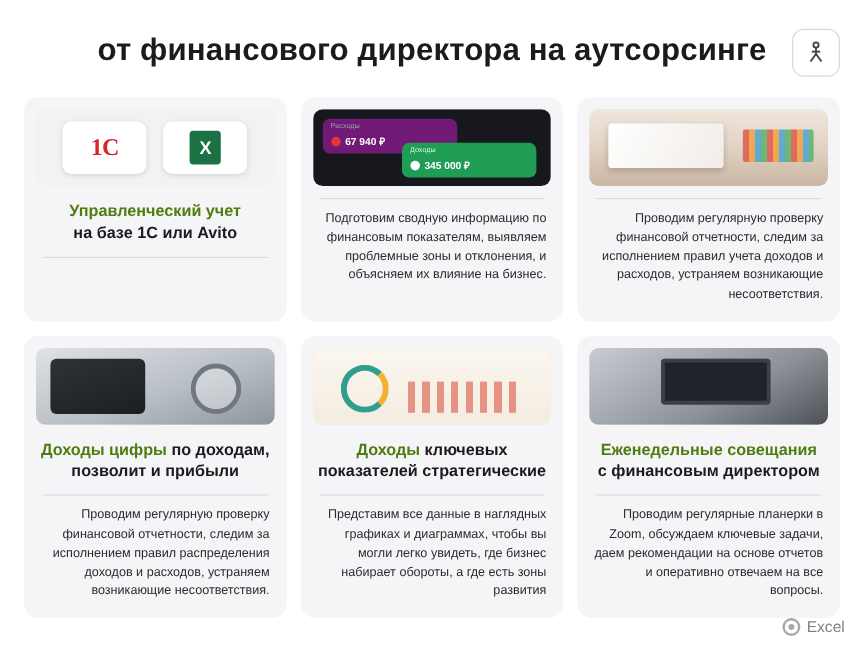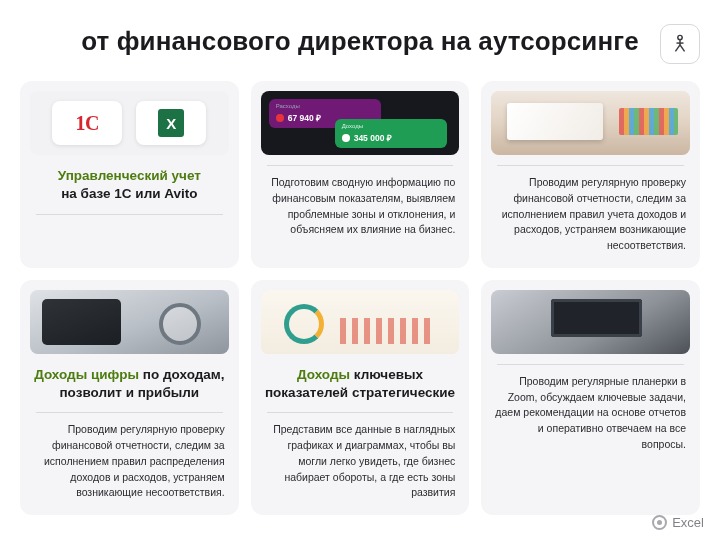--- a/index.html
+++ b/index.html
@@ -318,20 +318,23 @@
         <span class="accent">Доходы</span><span> ключевых показателей стратегические</span>
       </div>
       <div class="divider"></div>
       <div class="card-body">Представим все данные в наглядных графиках и диаграммах, чтобы вы могли легко увидеть, где бизнес набирает обороты, а где есть зоны развития</div>
     </div>
 
     <div class="card">
       <div class="card-media">
         <div class="photo p-zoom"></div>
       </div>
+      <div class="card-head">
+        <span class="accent">Еженедельные совещания</span><span> с финансовым директором</span>
+      </div>
       <div class="divider"></div>
       <div class="card-body">Проводим регулярные планерки в Zoom, обсуждаем ключевые задачи, даем рекомендации на основе отчетов и оперативно отвечаем на все вопросы.</div>
     </div>
 
   </div>
 
   <div class="watermark">
     <span class="wm-icon"></span>
     <span>Excel</span>
   </div>

